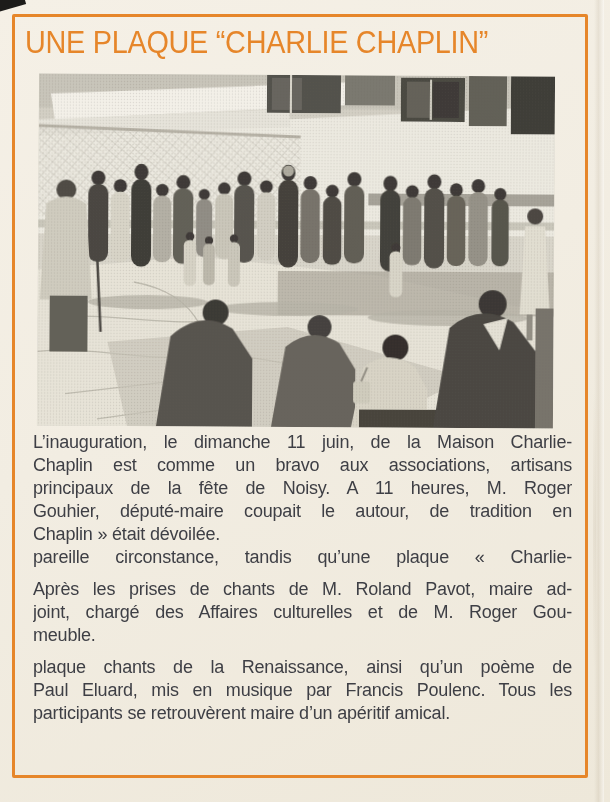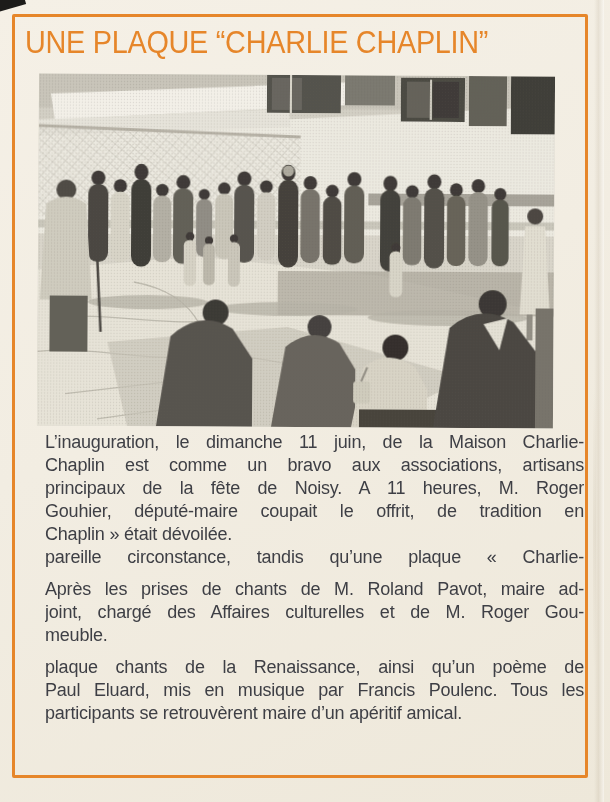--- a/index.html
+++ b/index.html
@@ -37,21 +37,21 @@
     font-size:31px;font-weight:normal;line-height:36px;letter-spacing:-0.3px;
     color:#e6862a;white-space:nowrap;
   }
   .title .squeeze{display:inline-block;transform:scaleX(0.93);transform-origin:left center;}
   .photo{
     position:absolute;left:23px;top:58px;width:516px;height:352px;
     transform:rotate(0.35deg);overflow:hidden;background:#d9d6cc;
   }
   .photo svg{display:block;width:100%;height:100%;}
   .bodycopy{
-    position:absolute;left:30px;top:414px;width:539px;
+    position:absolute;left:18px;top:414px;width:539px;
     color:#3e3f45;font-size:18px;line-height:23px;letter-spacing:-0.2px;
   }
   .para{margin:0 0 9px 0;}
   .tl{text-align:justify;text-align-last:justify;height:23px;overflow:hidden;}
   .tl.end{text-align-last:left;}
 </style>
 </head>
 <body>
 
 <div class="page">
@@ -190,21 +190,21 @@
         <rect x="0" y="0" width="516" height="352" fill="url(#ht)"></rect>
         <rect x="0" y="0" width="516" height="352" fill="#d8cfbe" opacity="0.10"></rect>
       </svg>
     </figure>
 
     <div class="bodycopy">
       <div class="para">
         <div class="tl">L’inauguration, le dimanche 11 juin, de la Maison Charlie-</div>
         <div class="tl">Chaplin est comme un bravo aux associations, artisans</div>
         <div class="tl">principaux de la fête de Noisy. A 11 heures, M. Roger</div>
-        <div class="tl">Gouhier, député-maire coupait le offrit, de tradition en</div>
+        <div class="tl">Gouhier, député-maire coupait le autour, de tradition en</div>
         <div class="tl end">Chaplin » était dévoilée.</div>
         <div class="tl">pareille circonstance, tandis qu’une plaque « Charlie-</div>
       </div>
       <div class="para">
         <div class="tl">Après les prises de chants de M. Roland Pavot, maire ad-</div>
         <div class="tl">joint, chargé des Affaires culturelles et de M. Roger Gou-</div>
         <div class="tl end">meuble.</div>
       </div>
       <div class="para">
         <div class="tl">plaque chants de la Renaissance, ainsi qu’un poème de</div>

